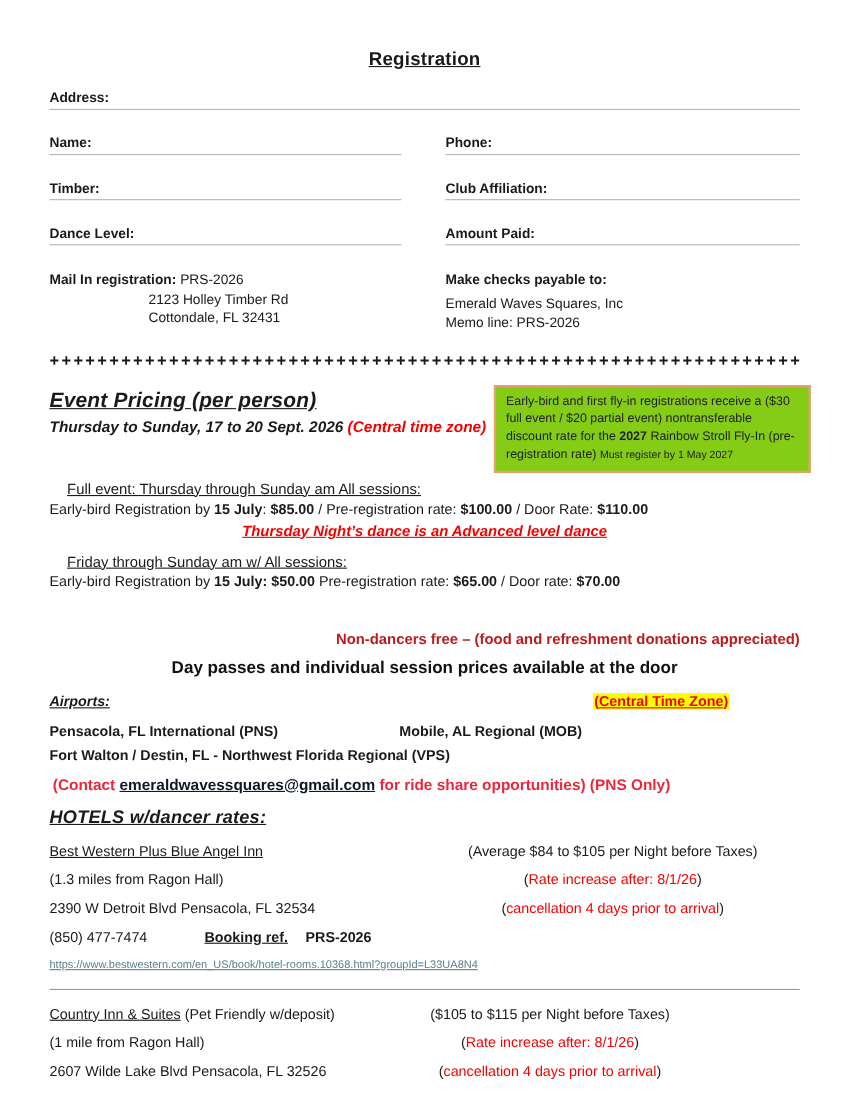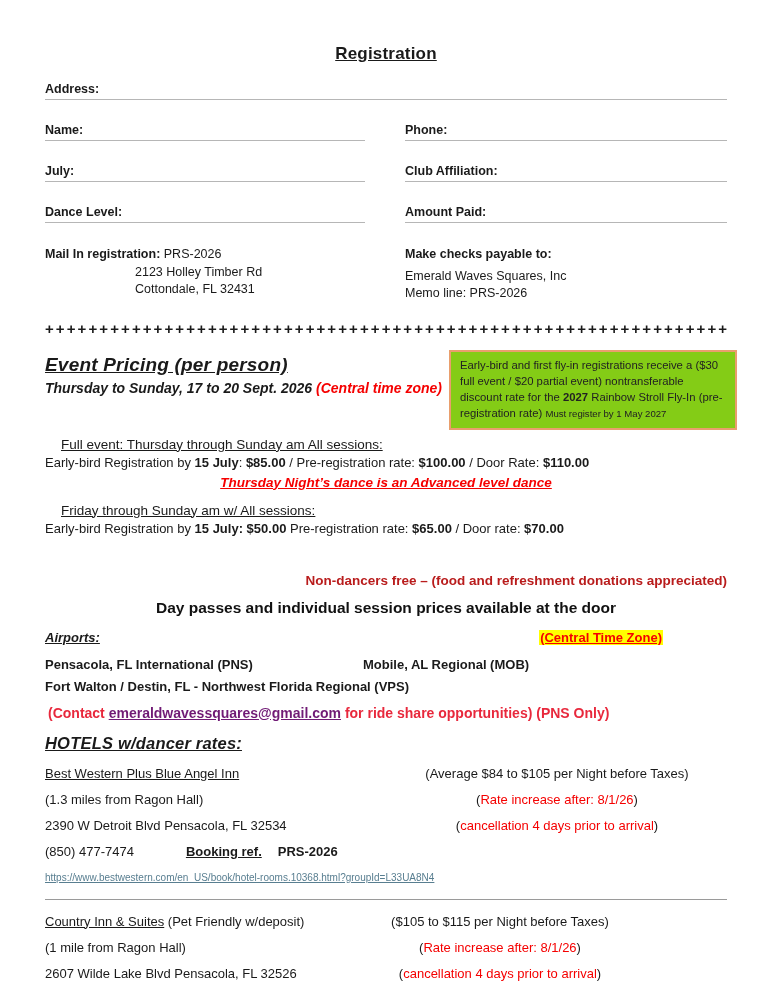--- a/index.html
+++ b/index.html
@@ -7,21 +7,21 @@
   body {
     width: 768px; height: 994px;
     padding: 40px 41px 0 45px;
     font-family: "Liberation Sans", sans-serif;
     color: #1a1a1a;
     overflow: hidden;
   }
   .b { font-weight: 700; }
   .red { color: #f50000; }
   .red2 { color: #e8283c; }
-  .email { color: #701a75; text-decoration: underline; }
+  .email { color: #0f172a; text-decoration: underline; }
   .title { text-align: center; font-size: 17px; font-weight: 700; text-decoration: underline; margin: 4px 0 18px; letter-spacing: .2px; }
 
   
   .frow { display: flex; margin-bottom: 23px; }
   .fcell { border-bottom: 1px solid #b6b6b6; padding-bottom: 3px; font-weight: 700; font-size: 12.5px; }
   .fcell.left { width: 320px; margin-right: 40px; }
   .fcell.right { flex: 1; }
   .fcell.full { flex: 1; }
 
   
@@ -81,21 +81,21 @@
 
 <div>
   <div class="frow">
     <div class="fcell full"><span>Address:</span></div>
   </div>
   <div class="frow">
     <div class="fcell left"><span>Name:</span></div>
     <div class="fcell right"><span>Phone:</span></div>
   </div>
   <div class="frow">
-    <div class="fcell left"><span>July:</span></div>
+    <div class="fcell left"><span>Timber:</span></div>
     <div class="fcell right"><span>Club Affiliation:</span></div>
   </div>
   <div class="frow">
     <div class="fcell left"><span>Dance Level:</span></div>
     <div class="fcell right"><span>Amount Paid:</span></div>
   </div>
 </div>
 
 <div class="mail">
   <div class="mail-left">

